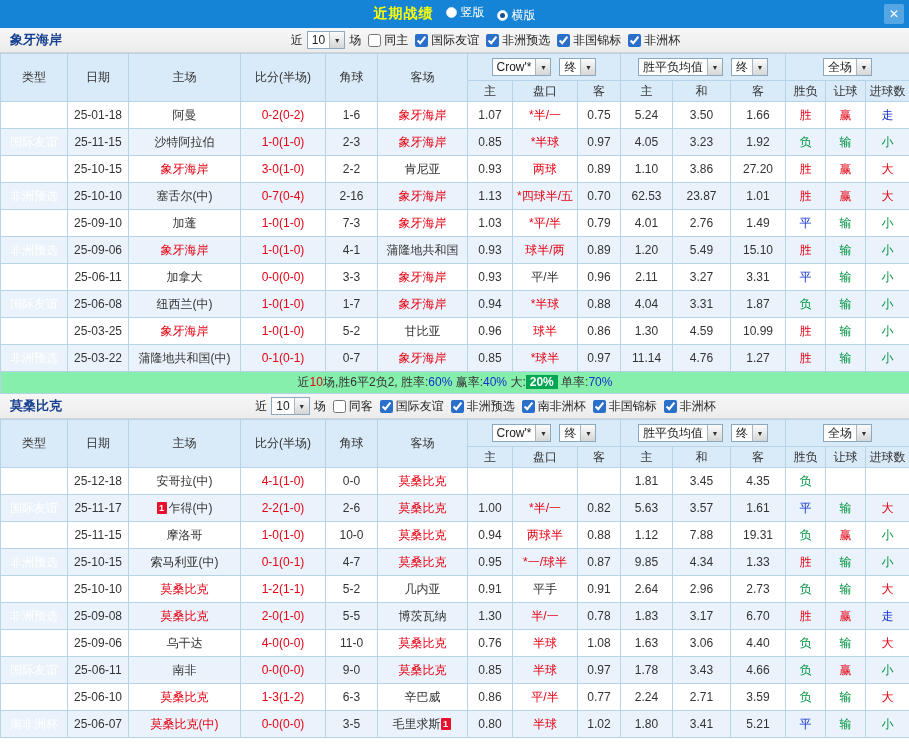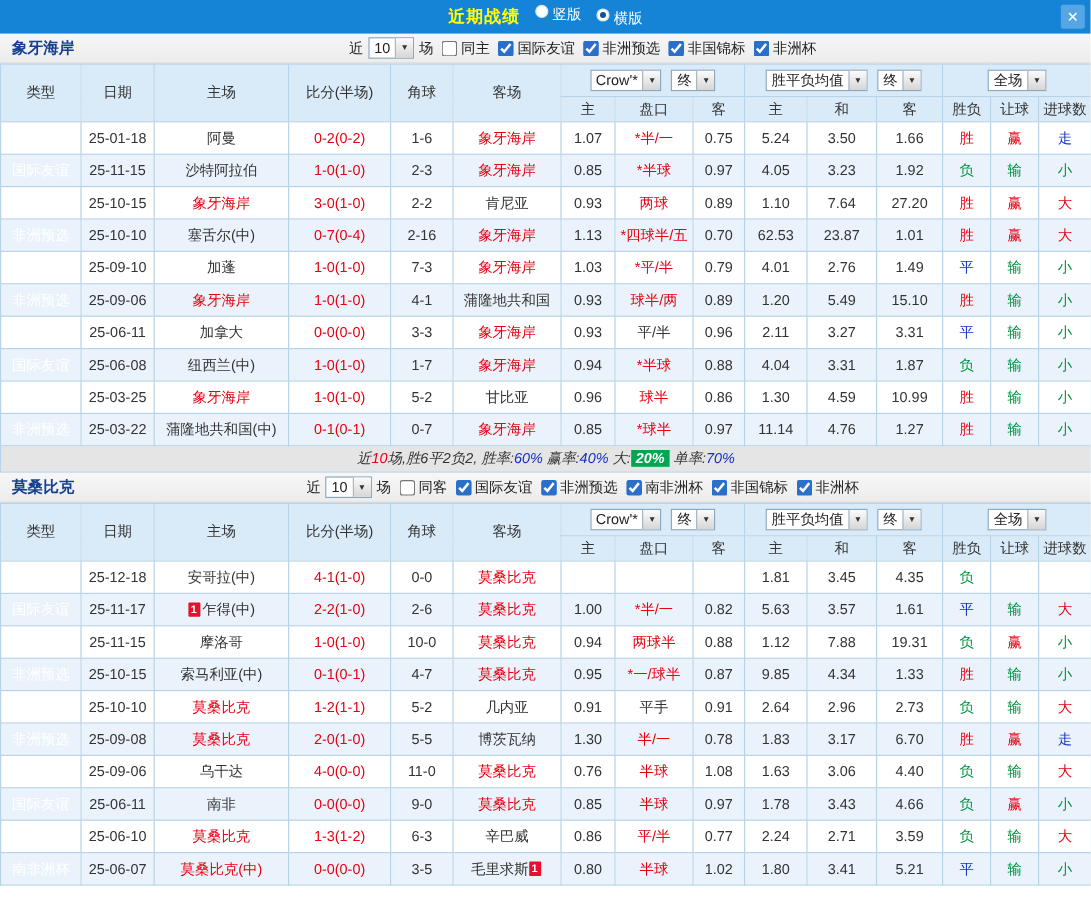--- a/index.html
+++ b/index.html
@@ -3,21 +3,21 @@
 <meta charset="utf-8">
 <style>
   * { box-sizing: border-box; }
   html,body { margin:0; padding:0; background:#fff; }
   .app { width:909px; height:752px; overflow:hidden; position:relative; background:#fff;
          font-family:"Liberation Sans","DejaVu Sans",sans-serif; font-size:12px; color:#333; }
 
   
   .topbar { height:28px; background:#1583d6; display:flex; align-items:center; justify-content:center; position:relative; }
   .topbar-title { color:#ffff00; font-weight:bold; font-size:14px; letter-spacing:1px; }
-  .radio-item { display:inline-flex; align-items:flex-start; margin-left:12px; color:#fff; cursor:pointer; gap:4px; font-size:12px; }
+  .radio-item { display:inline-flex; align-items:center; margin-left:12px; color:#fff; cursor:pointer; gap:4px; font-size:12px; }
   .radio-circle { width:11px; height:11px; border-radius:50%; background:#fff; border:1px solid #cfe4f5;
                   display:inline-flex; align-items:center; justify-content:center; flex:none; }
   .radio-circle.selected::after { content:""; width:5px; height:5px; border-radius:50%; background:#14508e; }
   .close-btn { position:absolute; right:5px; top:4px; width:20px; height:20px; background:#55a6e3; color:#fff;
                font-weight:bold; display:flex; align-items:center; justify-content:center; border-radius:2px;
                cursor:pointer; font-size:12px; }
 
   
   .section-bar { height:25px; background:linear-gradient(#f7f7f7,#ececec); border-bottom:1px solid #d5d5d5;
                  display:flex; align-items:center; }
@@ -47,21 +47,21 @@
   .type-green { background:#3fa34d; }
   .type-teal  { background:#2ba8a2; }
   .c-red   { color:#e60012; }
   .c-green { color:#00923f; }
   .c-blue  { color:#1330cc; }
   .c-dark  { color:#333; }
   .bold    { font-weight:bold; }
   .hcap    { font-size:11px; }
   .red-card { display:inline-block; background:#e8112d; color:#fff; font-size:9px; line-height:12px; width:10px;
               height:12px; border-radius:1px; vertical-align:1px; margin:0 2px 0 0; font-weight:bold; }
-  tr.summary-row td { height:22px; background:#e5e5e5; font-size:12px;font-style:italic; }
+  tr.summary-row td { height:22px; background:#86efac; font-size:12px; }
   .badge-green { background:#00a651; color:#fff; padding:0 4px; font-weight:bold; }
 </style>
 </head>
 <body>
 
 <div class="app">
   <div class="topbar">
     <span class="topbar-title">近期战绩</span>
     <span id="topbar-radios"><span class="radio-item">
           <span class="radio-circle"></span>
@@ -203,21 +203,21 @@
               <td class="type-cell type-green">非洲预选</td>
               <td>25-10-15</td>
               <td><span class="c-red">象牙海岸</span></td>
               <td class="c-red">3-0(1-0)</td>
               <td>2-2</td>
               <td><span class="c-dark">肯尼亚</span></td>
               <td>0.93</td>
               <td class="hcap c-red">两球</td>
               <td>0.89</td>
               <td>1.10</td>
-              <td>7.64</td>
+              <td>3.86</td>
               <td>27.20</td>
               <td class="c-red">胜</td>
               <td class="c-red bold">赢</td>
               <td class="c-red">大</td>
             </tr>
             <tr class="alt">
               <td class="type-cell type-green">非洲预选</td>
               <td>25-10-10</td>
               <td><span class="c-dark">塞舌尔(中)</span></td>
               <td class="c-red">0-7(0-4)</td>

